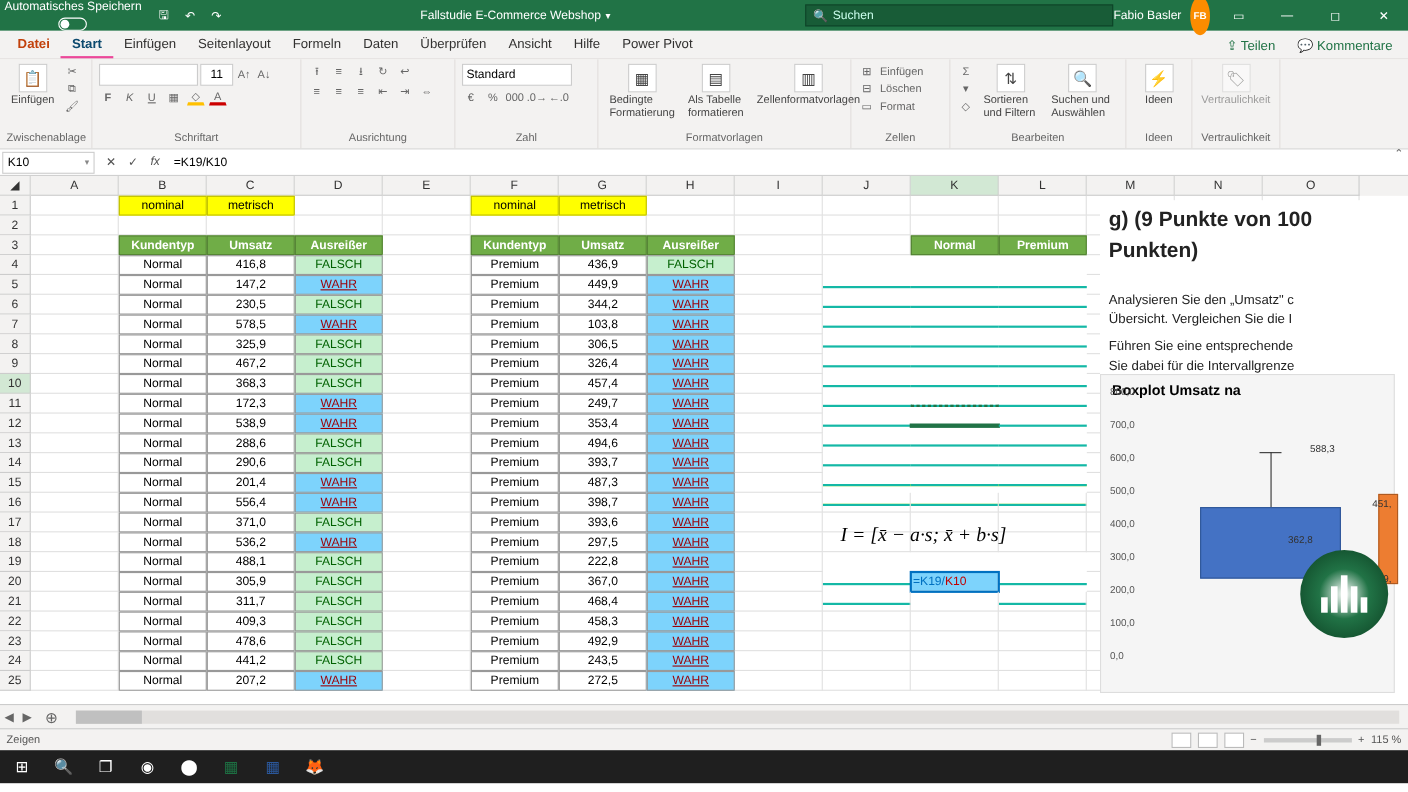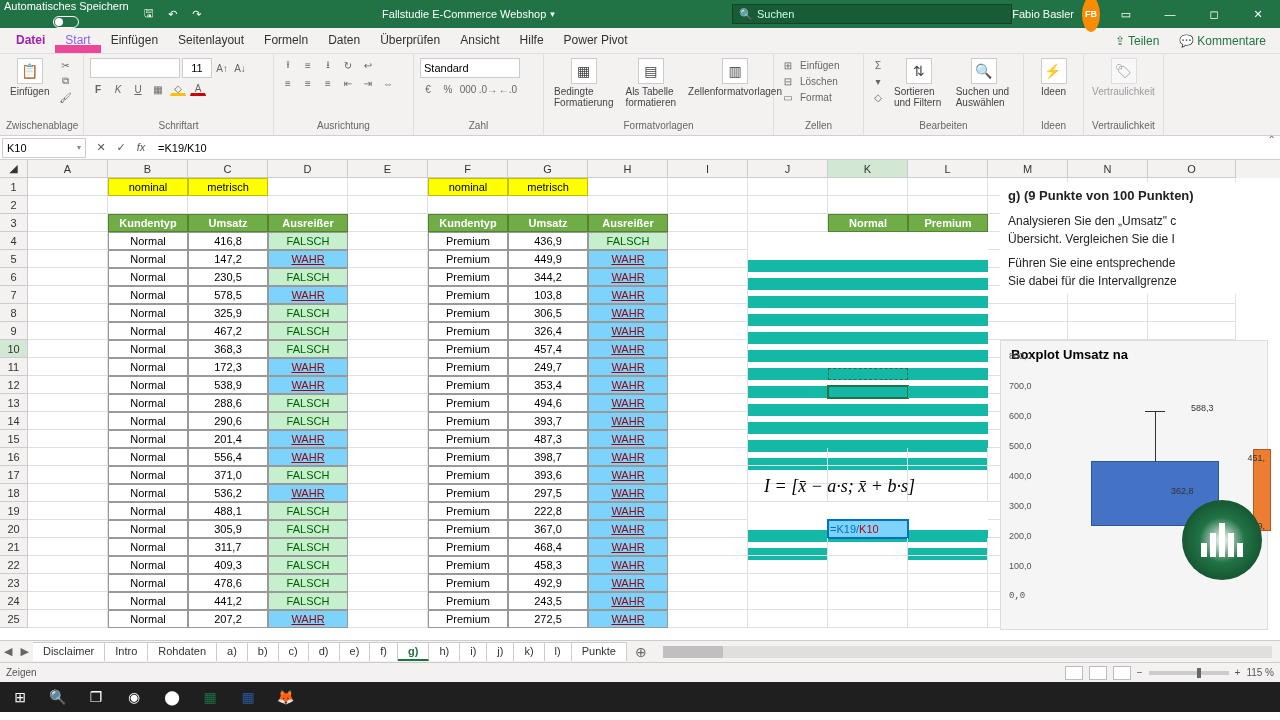--- a/index.html
+++ b/index.html
@@ -14,22 +14,22 @@
 .qat span { width: 16px; height: 16px; display: inline-flex; align-items: center; justify-content: center; }
 .titlebar .doc { flex: 1; text-align: center; display: flex; align-items: center; justify-content: center; gap: 4px; }
 .search { background: #185c37; border: 1px solid #0e4429; height: 20px; width: 280px; display: flex; align-items: center; padding: 0 6px; gap: 4px; color: #cfe; }
 .titlebar .user { display: flex; align-items: center; gap: 8px; margin-left: auto; }
 .avatar { width: 18px; height: 35px; border-radius: 50%; background: #fb8c00; display: inline-flex; align-items: center; justify-content: center; font-size: 9px; font-weight: bold; }
 .winbtn { width: 36px; text-align: center; font-size: 11px; }
 
 
 .tabs { height: 26px; background: #f3f2f1; border-bottom: 1px solid #e1dfdd; display: flex; align-items: stretch; padding: 0 6px; }
 .tab { padding: 5px 10px; font-size: 12px; color: #323130; cursor: pointer; }
-.tab.file { color: #a21caf; font-weight: 600; }
-.tab.active { color: #8b5cf6; border-bottom: 8px solid #ec4899; font-weight: 400;}
+.tab.file { color: #c2410c; font-weight: 600; }
+.tab.active { color: #0c4a6e; border-bottom: 2px solid #ec4899; font-weight: 700;}
 .tabs .right { margin-left: auto; display: flex; gap: 4px; align-items: center; }
 .sharebtn { padding: 3px 8px; color: #217346; font-size: 12px; display: flex; align-items: center; gap: 3px;}
 
 
 .ribbon { height: 82px; background: #f3f2f1; border-bottom: 1px solid #d0d0d0; display: flex; font-size: 10px; color: #666; }
 .group { border-right: 1px solid #e1dfdd; padding: 4px 6px; display: flex; flex-direction: column; justify-content: space-between; }
 .group-label { text-align: center; font-size: 10px; color: #666; margin-top: 2px;}
 .group-body { flex: 1; display: flex; align-items: flex-start; gap: 4px; }
 .stack { display: flex; flex-direction: column; gap: 2px;}
 .mini { width: 16px; height: 14px; display: inline-flex; align-items: center; justify-content: center; border: 1px solid transparent;}
@@ -64,21 +64,21 @@
 .val-r { justify-content:flex-end;}
 .bord { border:1px solid #999;}
 .cf-green { background:#c6efce; color:#006100; justify-content:center;}
 .cf-red { background:#7dd3fc; color:#9c0006; justify-content:center;text-decoration:underline;}
 .hl-yellow { background:#ffff00;}
 .sel-cell { outline: 2px solid #217346; outline-offset:-1px; background:#fff;}
 .marching { outline:1px dashed #217346; outline-offset:-1px;}
 .edit-cell { outline:2px solid #0070c0; outline-offset:-1px; background:#7dd3fc; padding:0 2px;}
 .tok-b { color:#0070c0;}
 .tok-r { color:#c00000;}
-.stat-border{border:6px solid #14b8a6;margin-top:28px;}
+.stat-border{border:1px solid #14b8a6;margin-top:28px;}
 
 
 .sheettabs { height: 22px; border-top:1px solid #ccc; background:#f3f2f1; display:flex; align-items:center; font-size:11px;}
 .navarr { padding:0 4px; color:#666;}
 .sheettab { padding:2px 10px; border-right:1px solid #ccc; background:#fff; color:#333; cursor:pointer; border-top:1px solid #ccc;}
 .sheettab.active { background:#fff; color:#217346; font-weight:600; border-bottom:2px solid #217346;}
 .addsheet { padding:0 8px; color:#666; font-size:14px;}
 .hscroll { flex:1; margin:0 8px; height:12px; background:#e1dfdd; position:relative;}
 .hscroll-thumb { position:absolute; left:0; width:60px; height:12px; background:#c0c0c0;}
 
@@ -91,21 +91,21 @@
 
 
 .taskbar { height: 30px; background:#1f1f1f; display:flex; align-items:center; gap:2px; padding:0 2px;}
 .tbtn { width:36px; height:30px; display:flex; align-items:center; justify-content:center; color:#fff; font-size:14px;}
 .tbtn.excel { color:#1d6f42;}
 .tbtn.word { color:#2b579a;}
 .tbtn.ff { color:#ff9500;}
 
 
 .side-text { position:absolute; left:1000px; top:22px; width:268px; font-size:12px; color:#222; line-height:1.5; background:#fff; padding:4px 8px;}
-.side-text h4 { font-size:13px; margin-bottom:6px;}
+.side-text h4 { font-size:19px; margin-bottom:20px;}
 .boxplot { position:absolute; left:1000px; top:180px; width:268px; height:290px; background:#f5f5f5; border:1px solid #ddd;}
 .boxplot-title { font-size:13px; font-weight:600; padding:6px 10px;}
 .axis-label { position:absolute; font-size:9px; color:#555;}
 .box1 { position:absolute; left:90px; top:120px; width:128px; height:65px; background:#4472c4; border:1px solid #2e5597;}
 .whisker-top { position:absolute; left:154px; top:70px; width:1px; height:50px; background:#333;}
 .whisker-cap { position:absolute; left:144px; top:70px; width:20px; height:1px; background:#333;}
 .data-label { position:absolute; font-size:9px; color:#333;}
 .box2 { position:absolute; right:-4px; top:108px; width:18px; height:82px; background:#ed7d31; border:1px solid #ae5a21;}
 
 .formula-img { position:absolute; left:764px; top:316px; font-size:18px; font-style:italic; font-family:'Cambria Math', serif;}
@@ -808,21 +808,21 @@
     <p>Übersicht. Vergleichen Sie die I</p>
     <p style="margin-top:6px">Führen Sie eine entsprechende</p>
     <p>Sie dabei für die Intervallgrenze</p>
   </div>
 
   <div class="formula-img">I = [x̄ − a·s; x̄ + b·s]</div>
 
   <div class="boxplot">
     <div class="boxplot-title">Boxplot Umsatz na</div>
     <div id="yticks">
-        <div class="axis-label" style="left: 8px; top: 250px; font-family: Liberation Mono, monospace;">0,0</div>
+        <div class="axis-label" style="left: 8px; top: 250px;">0,0</div>
         <div class="axis-label" style="left: 8px; top: 220px;">100,0</div>
         <div class="axis-label" style="left: 8px; top: 190px;">200,0</div>
         <div class="axis-label" style="left: 8px; top: 160px;">300,0</div>
         <div class="axis-label" style="left: 8px; top: 130px;">400,0</div>
         <div class="axis-label" style="left: 8px; top: 100px;">500,0</div>
         <div class="axis-label" style="left: 8px; top: 70px;">600,0</div>
         <div class="axis-label" style="left: 8px; top: 40px;">700,0</div>
         <div class="axis-label" style="left: 8px; top: 10px;">800,0</div>
       </div>
     <div class="whisker-top"></div>
@@ -842,38 +842,20 @@
         <span style="height:34px"></span>
         <span style="height:24px"></span>
         <span style="height:14px"></span>
       </div>
   </div>
 </div>
 
 <div class="sheettabs">
   <span class="navarr">◀</span>
   <span class="navarr">▶</span>
-  <div id="sheets" style="display:flex">
-      <div class="sheettab">Disclaimer</div>
-      <div class="sheettab">Intro</div>
-      <div class="sheettab">Rohdaten</div>
-      <div class="sheettab">a)</div>
-      <div class="sheettab">b)</div>
-      <div class="sheettab">c)</div>
-      <div class="sheettab">d)</div>
-      <div class="sheettab">e)</div>
-      <div class="sheettab">f)</div>
-      <div class="sheettab active">g)</div>
-      <div class="sheettab">h)</div>
-      <div class="sheettab">i)</div>
-      <div class="sheettab">j)</div>
-      <div class="sheettab">k)</div>
-      <div class="sheettab">l)</div>
-      <div class="sheettab">Punkte</div>
-    </div>
   <span class="addsheet">⊕</span>
   <div class="hscroll">
       <div class="hscroll-thumb"></div>
     </div>
 </div>
 
 <div class="status">
   <span>Zeigen</span>
   <div class="right">
     <span class="viewbtn"></span>

